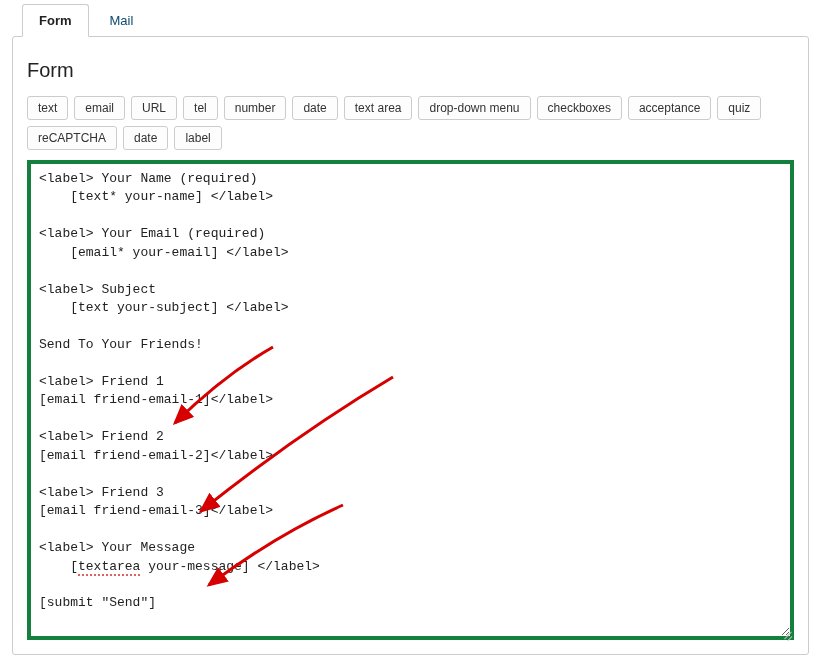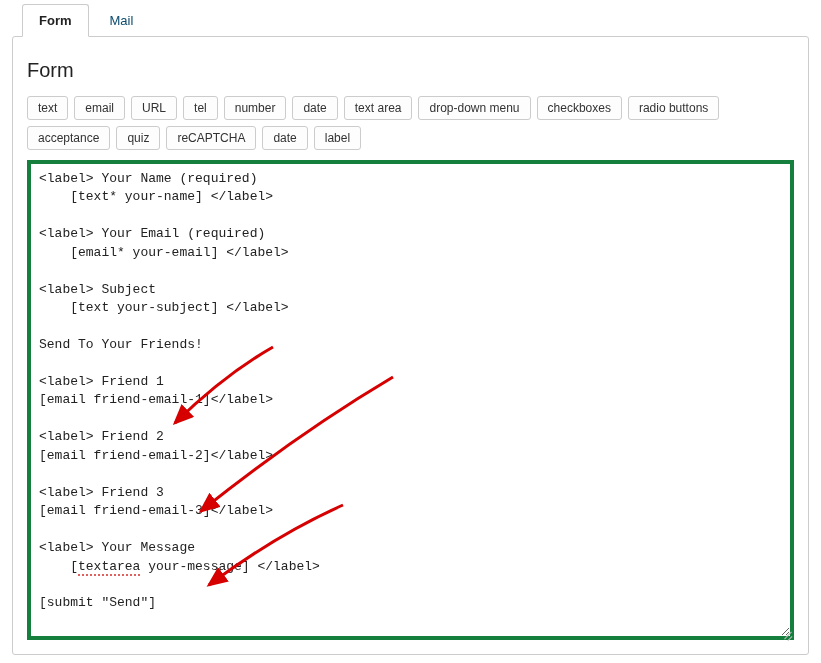--- a/index.html
+++ b/index.html
@@ -138,21 +138,20 @@
     <div class="tagbuttons" id="tagbuttons">
         <span class="tagbtn">text</span>
         <span class="tagbtn">email</span>
         <span class="tagbtn">URL</span>
         <span class="tagbtn">tel</span>
         <span class="tagbtn">number</span>
         <span class="tagbtn">date</span>
         <span class="tagbtn">text area</span>
         <span class="tagbtn">drop-down menu</span>
         <span class="tagbtn">checkboxes</span>
-        <span class="tagbtn">radio buttons</span>
         <span class="tagbtn">acceptance</span>
         <span class="tagbtn">quiz</span>
         <span class="tagbtn">reCAPTCHA</span>
         <span class="tagbtn">date</span>
         <span class="tagbtn">label</span>
       </div>
 
     <div class="code-area" id="codearea">&lt;label&gt; Your Name (required)
     [text* your-name] &lt;/label&gt;
 

